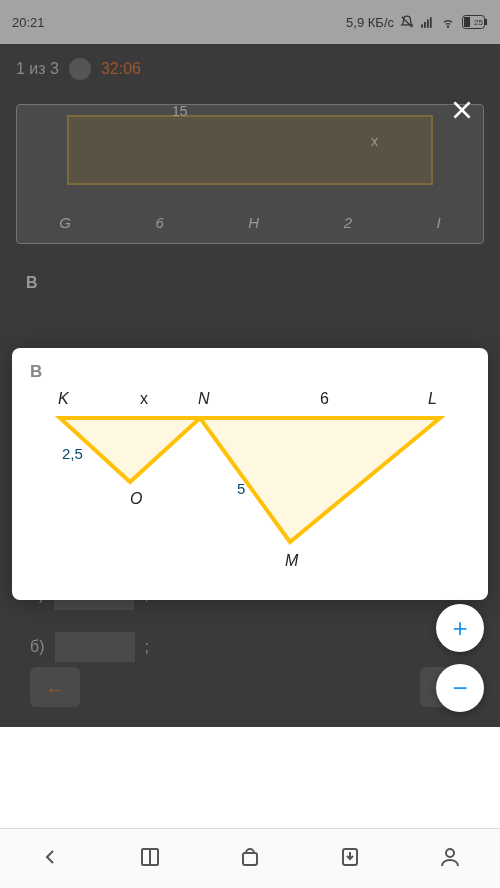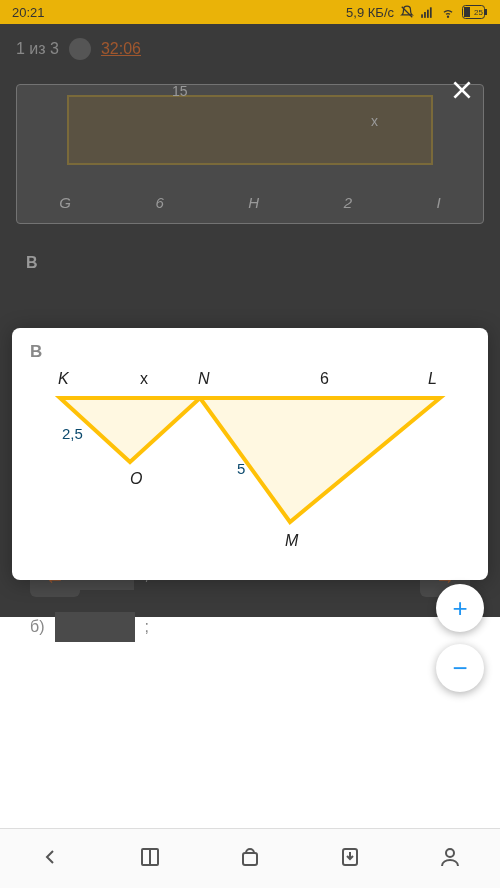--- a/index.html
+++ b/index.html
@@ -1,24 +1,24 @@
 <!DOCTYPE html>
 <html><head>
   <meta charset="utf-8">
   <style>
     * { margin: 0; padding: 0; box-sizing: border-box; }
     body { width: 500px; height: 888px; background: #fff; font-family: Arial, sans-serif; position: relative; overflow: hidden; }
-    .status-bar { height: 24px; background: #eab308; display: flex; justify-content: space-between; align-items: center; padding: 0 12px; font-size: 13px; color: #333; }
+    .status-bar { height: 44px; background: #a3a3a3; display: flex; justify-content: space-between; align-items: center; padding: 0 12px; font-size: 13px; color: #333; }
     .status-right { display: flex; align-items: center; gap: 6px; text-align: right; }
     .battery-icon { display: inline-flex; align-items: center; }
-    .content-area { position: relative; height: 593px; }
+    .content-area { position: relative; height: 683px; }
     .dimmed-bg { position: absolute; inset: 0; background: #3a3a3a; }
     .bg-header { padding: 14px 16px; display: flex; align-items: center; gap: 10px; color: #888; font-size: 16px; }
     .bg-clock { width: 22px; height: 22px; border-radius: 50%; background: #555; }
-    .bg-time { color: #a0572e; text-decoration: underline; }
+    .bg-time { color: #a0572e; }
     .bg-card1 { margin: 10px 16px; background: #4a4a4a; border: 1px solid #737373; border-radius: 4px; height: 140px; position: relative; }
     .bg-shape1 { position: absolute; top: 10px; left: 50px; right: 50px; height: 70px; background: #5a5242; border: 2px solid #7a6a3a; }
     .bg-labels1 { position: absolute; bottom: 12px; left: 0; right: 0; display: flex; justify-content: space-around; font-style: italic; color: #999; font-size: 15px; }
     .bg-card2-hint { margin: 20px 16px 0; padding: 10px; color: #999; font-weight: bold; }
     .bg-answer { margin-top: 240px; padding: 0 30px; color: #888; }
     .bg-answer h4 { font-size: 17px; margin-bottom: 18px; }
     .bg-answer-row { font-size: 16px; margin-bottom: 22px; display: flex; align-items: center; gap: 10px; }
     .bg-input { width: 80px; height: 30px; background: #4a4a4a; display: inline-block; }
     .bg-nav { position: absolute; bottom: 20px; left: 30px; right: 30px; display: flex; justify-content: space-between; }
     .bg-nav-btn { width: 50px; height: 40px; background: #4a4a4a; border-radius: 6px; display: flex; align-items: center; justify-content: center; color: #a0572e; font-size: 20px; }

